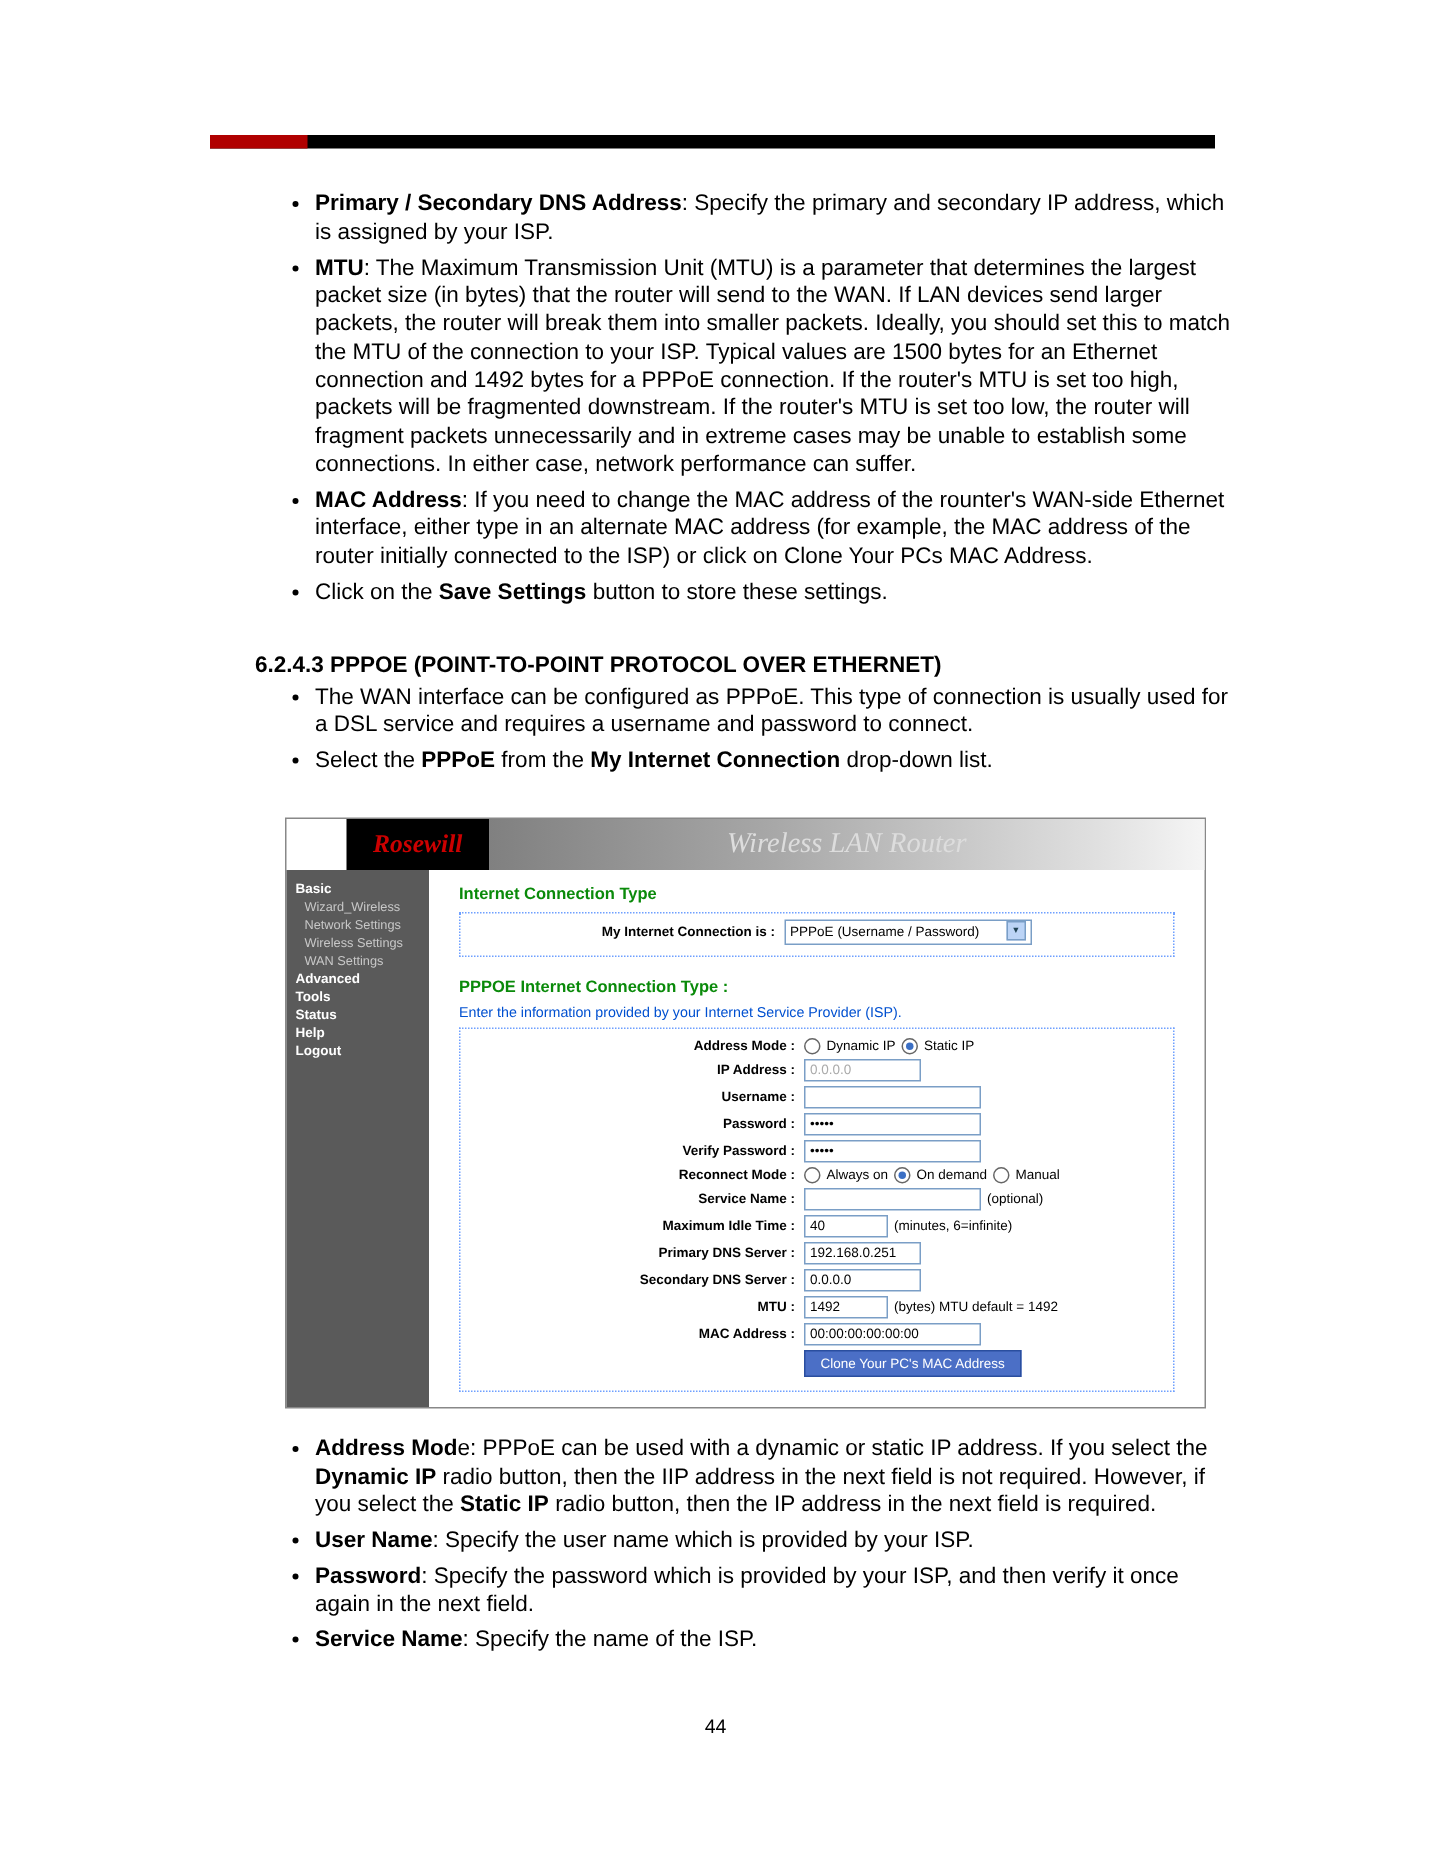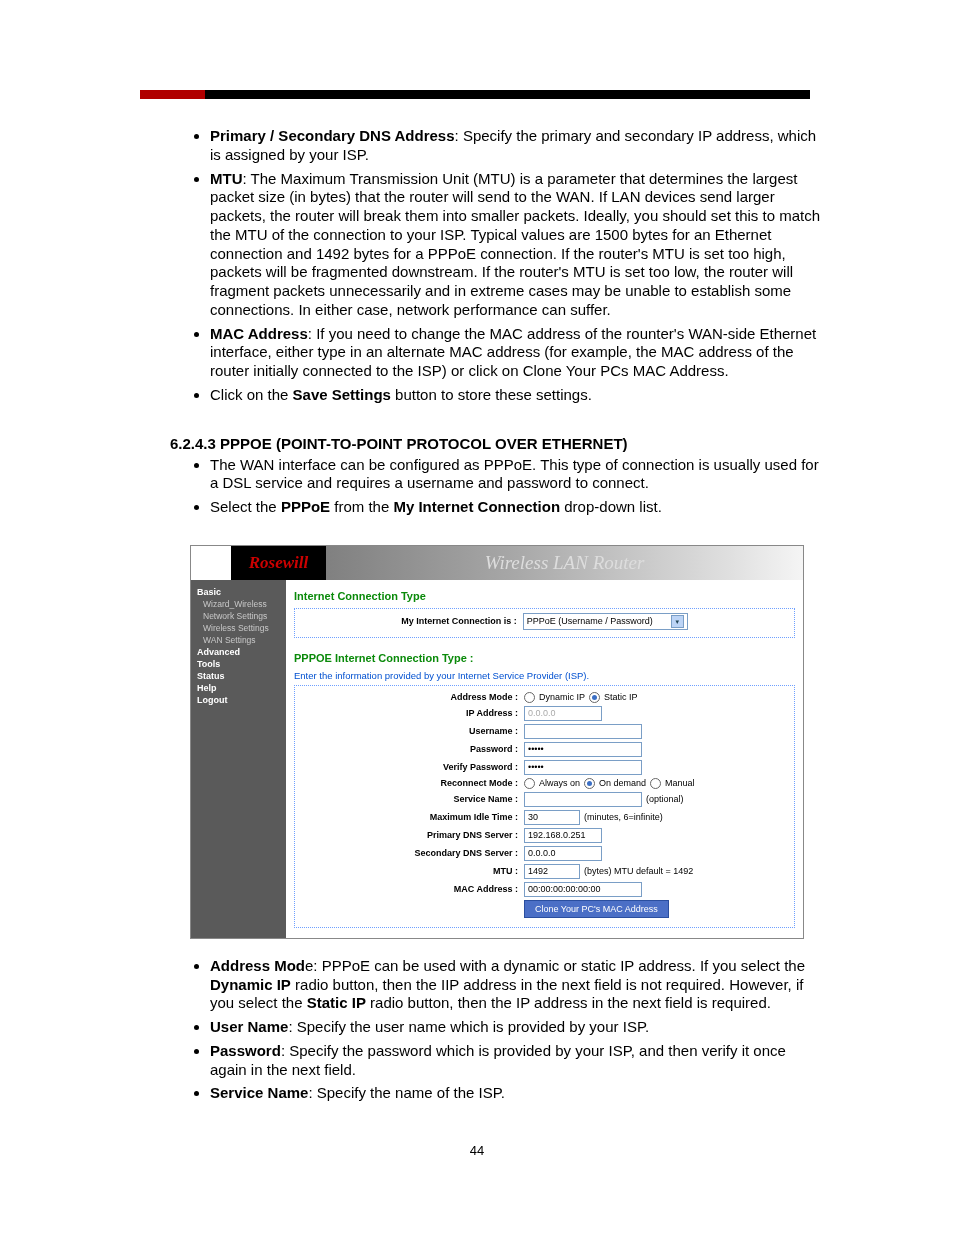--- a/index.html
+++ b/index.html
@@ -90,21 +90,21 @@
     font-size: 9px;
   }
   .nav .item {
     padding: 1px 6px;
     cursor: pointer;
   }
   .nav .group { font-weight: bold; }
   .nav .sub { padding-left: 12px; color: #c8c8c8; font-size: 8.5px; }
   .main {
     flex: 1;
-    padding: 10px 8px;
+    padding: 10px 20px;
     font-size: 9.5px;
   }
   .sec-title { font-weight: bold; font-size: 11px; margin-bottom: 6px; }
   .sec-sub { color: #0050d0; font-size: 9.5px; margin-bottom: 4px; }
   .dotted-box {
     border: 1px dotted #6fa0ff;
     padding: 4px 6px;
     margin-bottom: 14px;
     display: flex;
     align-items: center;
@@ -146,21 +146,20 @@
   .faux-input.w70 { width: 70px; }
   .faux-input.grey { color: #aaa; }
   .faux-select {
     border: 1px solid #7a9ec6;
     height: 15px;
     line-height: 15px;
     padding: 0 3px;
     font-size: 9px;
     background: #fff;
     display: flex;
-    align-items: center;
     gap: 18px;
   }
   .faux-select .arrow {
     width: 11px; height: 11px;
     background: #bcd4f6;
     border: 1px solid #7a9ec6;
     display: flex; align-items: center; justify-content: center;
     font-size: 7px; color: #245;
   }
   .radio {
@@ -291,21 +290,21 @@
           <div class="form-row">
             <div class="form-label">Service Name :</div>
             <div class="form-field">
                 <div class="faux-input w110"></div>
                 <span>(optional)</span>
               </div>
           </div>
           <div class="form-row">
             <div class="form-label">Maximum Idle Time :</div>
             <div class="form-field">
-                <div class="faux-input" style="width:40px;">30</div>
+                <div class="faux-input" style="width:40px;">40</div>
                 <span>(minutes, 6=infinite)</span>
               </div>
           </div>
           <div class="form-row">
             <div class="form-label">Primary DNS Server :</div>
             <div class="form-field">
                 <div class="faux-input w70">192.168.0.251</div>
               </div>
           </div>
           <div class="form-row">

